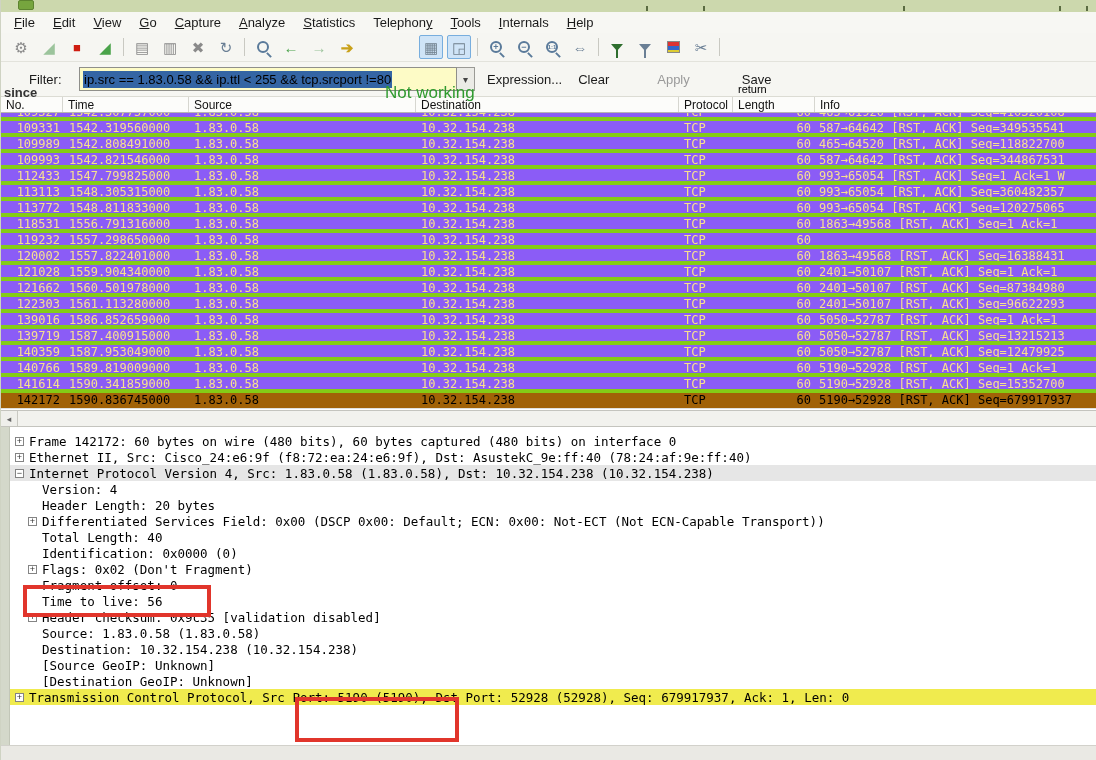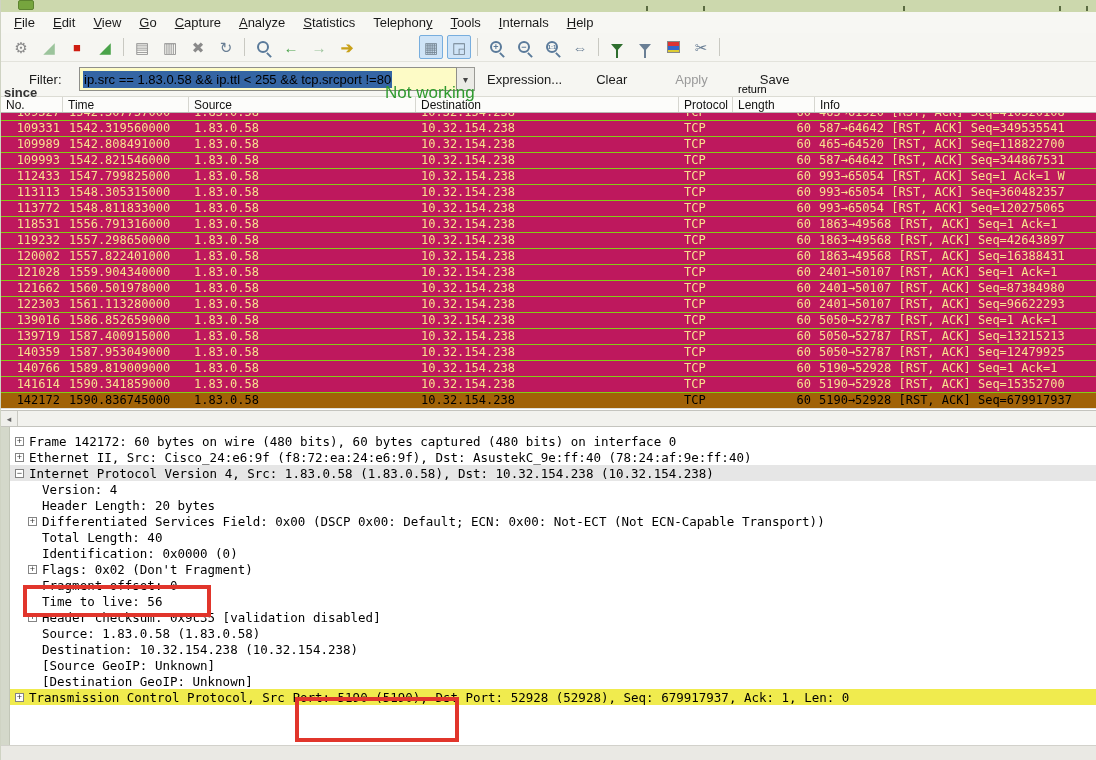--- a/index.html
+++ b/index.html
@@ -49,28 +49,28 @@
   .annot-notworking { left:384px; top:36px; font-size:17px; color:#2f9a2f; }
   .annot-return { left:737px; top:36px; font-size:11px; color:#000000; }
   
   .filterbar { position:absolute; left:0; top:62px; width:1096px; height:35px; background:#f6f6f2; border-bottom:1px solid #dcdcd4; display:flex; align-items:center; }
   .flt-label { margin-left:28px; font-size:13px; color:#1a1a1a; width:50px; }
   .flt-input { width:378px; height:24px; background:#fdfbc6; border:1px solid #8f8f8a; display:flex; align-items:center; padding-left:3px; overflow:hidden; }
   .flt-text { font-size:13px; background:#3465a4; color:#000000; white-space:nowrap; padding:1px 1px; }
   .flt-combo { width:18px; height:24px; background:#ebebe6; border:1px solid #9a9a95; border-left:none; font-size:10px; color:#444; display:flex; align-items:center; justify-content:center; }
   .flt-btn { font-size:13px; color:#1a1a1a; background:none; border:none; white-space:nowrap; }
   .btn-expression { margin-left:12px; }
-  .btn-clear { margin-left:34px; }
+  .btn-clear { margin-left:16px; }
   .btn-apply { margin-left:48px; color:#9a9a9a; }
   .btn-save { margin-left:52px; }
   
   .pkt-header { position:absolute; left:0; top:97px; width:1096px; height:16px; background:#fcfcfa; border-bottom:1px solid #b8b8b2; display:flex; }
   .ph-cell { font-size:12px; color:#111; border-right:1px solid #d6d6d0; padding-left:5px; overflow:hidden; white-space:nowrap; display:flex; align-items:center; }
   .pkt-rows { position:absolute; left:0; top:113px; width:1096px; height:297px; overflow:hidden; font-family:"DejaVu Sans Mono", monospace; }
-  .pkt-row { display:flex; height:16px; background:#be185d; color:#f7e08e; border-bottom:1px solid #84cc16; overflow:hidden; }
+  .pkt-row { display:flex; height:16px; background:#8b5cf6; color:#f7e08e; border-bottom:4px solid #84cc16; overflow:hidden; }
   .pc { font-size:12px; line-height:15px; white-space:nowrap; overflow:hidden; }
   .c-no   { width:62px;  text-align:right; padding-right:3px; }
   .c-time { width:126px; padding-left:6px; }
   .c-src  { width:227px; padding-left:5px; }
   .c-dst  { width:263px; padding-left:5px; }
   .c-proto{ width:54px;  padding-left:5px; }
   .c-len  { width:82px;  text-align:right; padding-right:4px; }
   .c-info { flex:1; padding-left:4px; }
   .hc-no{width:62px;} .hc-time{width:126px;} .hc-src{width:227px;} .hc-dst{width:263px;}
   .hc-proto{width:54px;} .hc-len{width:82px;} .hc-info{flex:1;}
@@ -370,21 +370,20 @@
         <span class="pc c-info">1863→49568 [RST, ACK] Seq=1 Ack=1</span>
       </div>
 
       <div class="pkt-row">
         <span class="pc c-no">119232</span>
         <span class="pc c-time">1557.298650000</span>
         <span class="pc c-src">1.83.0.58</span>
         <span class="pc c-dst">10.32.154.238</span>
         <span class="pc c-proto">TCP</span>
         <span class="pc c-len">60</span>
-        <span class="pc c-info">1863→49568 [RST, ACK] Seq=42643897</span>
       </div>
 
       <div class="pkt-row">
         <span class="pc c-no">120002</span>
         <span class="pc c-time">1557.822401000</span>
         <span class="pc c-src">1.83.0.58</span>
         <span class="pc c-dst">10.32.154.238</span>
         <span class="pc c-proto">TCP</span>
         <span class="pc c-len">60</span>
         <span class="pc c-info">1863→49568 [RST, ACK] Seq=16388431</span>

